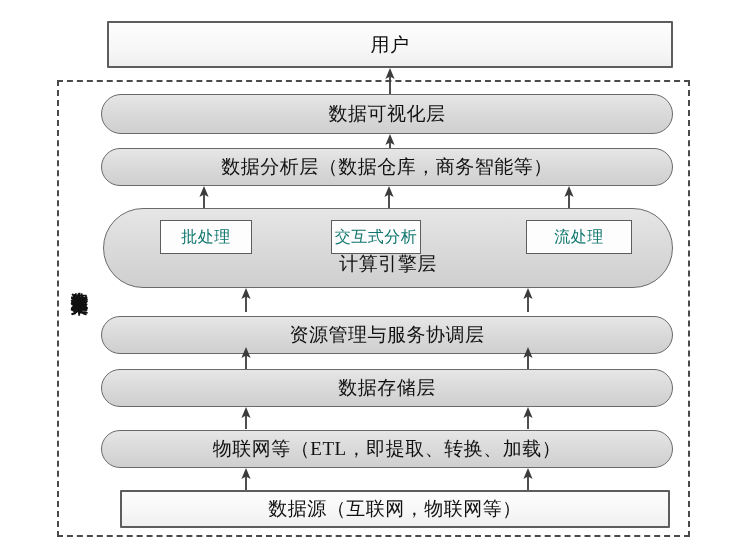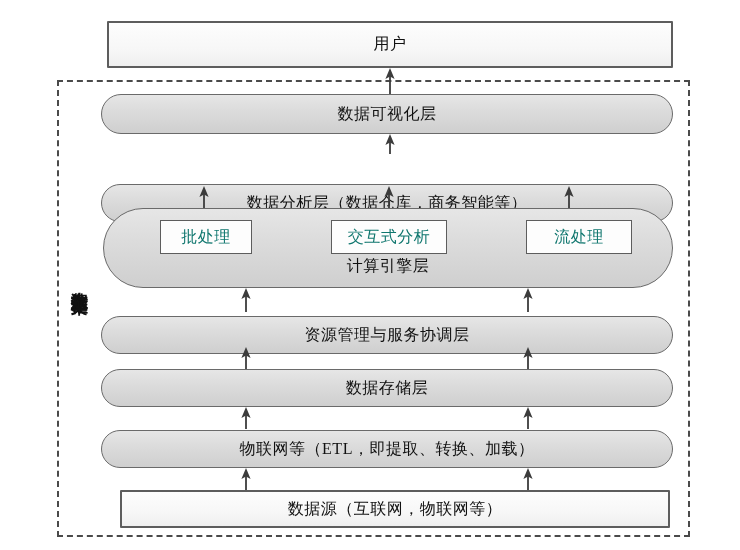--- a/index.html
+++ b/index.html
@@ -48,21 +48,21 @@
     white-space: nowrap;
   }
 
   
   .node {
     position: absolute;
     box-sizing: border-box;
     display: flex;
     align-items: center;
     justify-content: center;
-    font-size: 16px;
+    font-size: 19px;
     color: #111111;
     letter-spacing: 0.5px;
     white-space: nowrap;
   }
 
   
   .node.rect {
     background: linear-gradient(180deg, #fdfdfd 0%, #f7f7f7 60%, #efefef 100%);
     border: 2px solid #5d5d5d;
     border-radius: 1px;
@@ -124,21 +124,21 @@
 
   <div class="node pill" style="left:101px; top:94px; width:572px; height:40px;">数据可视化层</div>
 
   <div class="arrow" style="left:383px; top:134px;">
     <svg width="14" height="20" viewBox="0 0 14 20">
       <line x1="7" y1="20" x2="7" y2="7" stroke="#3c3c3c" stroke-width="1.8"></line>
       <polygon points="7,0 2.4,11 7,8.6 11.6,11" fill="#3c3c3c"></polygon>
     </svg>
   </div>
 
-  <div class="node pill" style="left:101px; top:148px; width:572px; height:38px;margin-top:36px;">数据分析层（数据仓库，商务智能等）</div>
+  <div class="node pill" style="left:101px; top:148px; width:572px; height:38px;">数据分析层（数据仓库，商务智能等）</div>
 
   <div class="arrow" style="left:197px; top:186px;">
     <svg width="14" height="22" viewBox="0 0 14 22">
       <line x1="7" y1="22" x2="7" y2="7" stroke="#3c3c3c" stroke-width="1.8"></line>
       <polygon points="7,0 2.4,11 7,8.6 11.6,11" fill="#3c3c3c"></polygon>
     </svg>
   </div>
   <div class="arrow" style="left:382px; top:186px;">
     <svg width="14" height="22" viewBox="0 0 14 22">
       <line x1="7" y1="22" x2="7" y2="7" stroke="#3c3c3c" stroke-width="1.8"></line>
@@ -148,21 +148,21 @@
   <div class="arrow" style="left:562px; top:186px;">
     <svg width="14" height="22" viewBox="0 0 14 22">
       <line x1="7" y1="22" x2="7" y2="7" stroke="#3c3c3c" stroke-width="1.8"></line>
       <polygon points="7,0 2.4,11 7,8.6 11.6,11" fill="#3c3c3c"></polygon>
     </svg>
   </div>
 
   <div class="node pill engine" style="left:103px; top:208px; width:570px; height:80px;">计算引擎层</div>
 
   <div class="subbox" style="left:160px; top:220px; width:92px; height:34px;">批处理</div>
-  <div class="subbox" style="left:331px; top:220px; width:116px; height:34px;">交互式分析</div>
+  <div class="subbox" style="left:331px; top:220px; width:90px; height:34px;">交互式分析</div>
   <div class="subbox" style="left:526px; top:220px; width:106px; height:34px;">流处理</div>
 
   <div class="arrow" style="left:239px; top:288px;">
     <svg width="14" height="24" viewBox="0 0 14 24">
       <line x1="7" y1="24" x2="7" y2="7" stroke="#3c3c3c" stroke-width="1.8"></line>
       <polygon points="7,0 2.4,11 7,8.6 11.6,11" fill="#3c3c3c"></polygon>
     </svg>
   </div>
   <div class="arrow" style="left:521px; top:288px;">
     <svg width="14" height="24" viewBox="0 0 14 24">

